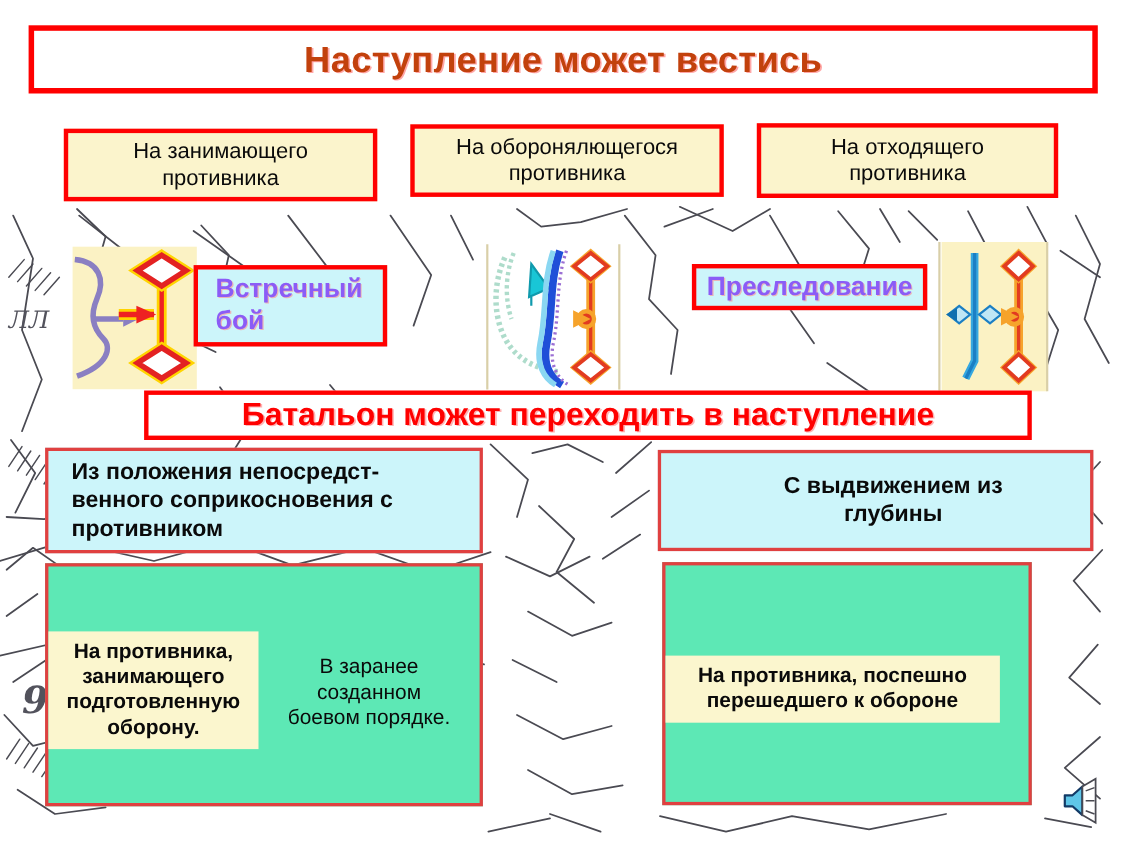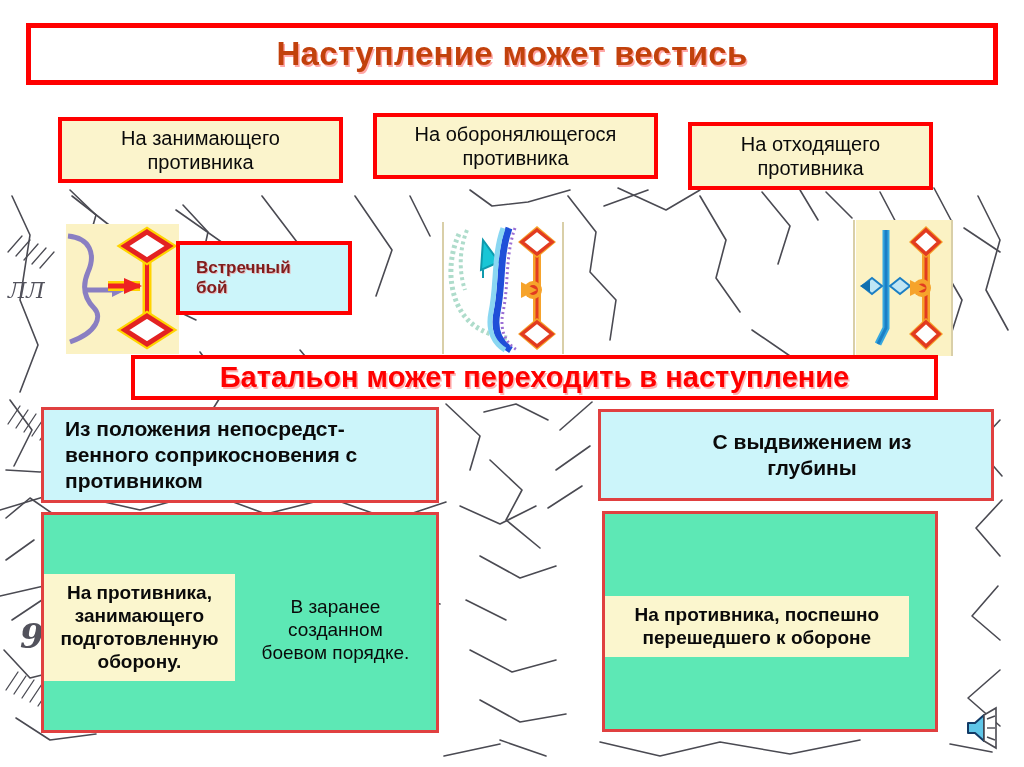--- a/index.html
+++ b/index.html
@@ -66,30 +66,30 @@
     border: 4px solid #FF0000;
   }
   .cream-box .txt {
     color: #0a0a0a;
     font-size: 20px;
     font-weight: normal;
     line-height: 1.22;
   }
   #top-box-0 { left: 58px;  top: 117px; width: 285px; height: 66px; }
   #top-box-1 { left: 373px; top: 113px; width: 285px; height: 66px; }
-  #top-box-2 { left: 688px; top: 122px; width: 245px; height: 68px; }
+  #top-box-2 { left: 688px; top: 112px; width: 274px; height: 68px; }
 
   
   .cyan-label {
     background: #CCF5FA;
     border: 4px solid #FF0000;
   }
   .cyan-label .txt {
-    color: #7f1d1d;
-    font-size: 17px;
+    color: #8b5cf6;
+    font-size: 24px;
     font-weight: bold;
     line-height: 1.2;
     text-shadow: 1px 1px 0 rgba(255,140,140,0.6);
   }
   #label-vstrechny {
     left: 176px; top: 241px; width: 176px; height: 74px;
     justify-content: flex-start;
   }
   #label-vstrechny .txt { text-align: left; padding-left: 16px; }
   #label-presled {
@@ -392,20 +392,23 @@
       <circle cx="74" cy="68" r="9" fill="#F6A32B"></circle>
       <circle cx="74" cy="68" r="4.5" fill="#E23B20"></circle>
       <path d="M62 60 L78 68 L62 76 Z" fill="#F6A32B"></path>
     </g>
   </svg>
 
   <div class="box cyan-label" id="label-vstrechny">
     <span class="txt">Встречный
 бой</span>
   </div>
+  <div class="box cyan-label" id="label-presled">
+    <span class="txt">Преследование</span>
+  </div>
 
   <div class="box" id="banner-box">
     <span class="txt">Батальон может переходить в наступление</span>
   </div>
 
   <div class="box method-box" id="method-left">
     <span class="txt">Из положения непосредст-
 венного соприкосновения с
 противником</span>
   </div>

